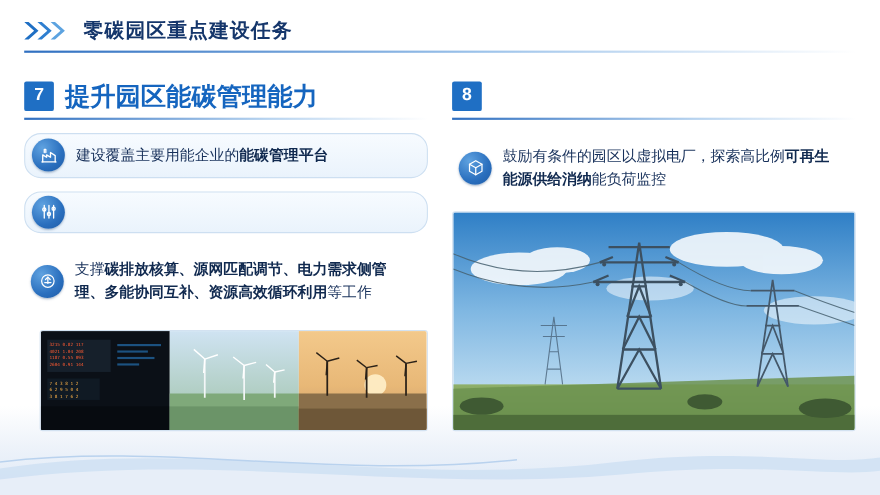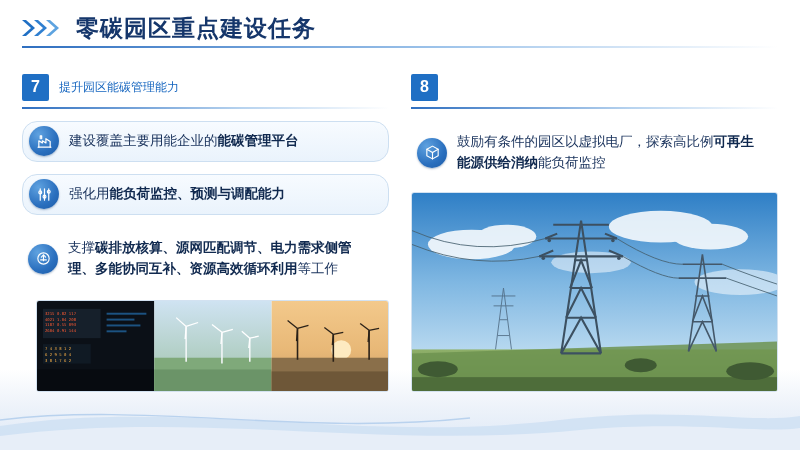--- a/index.html
+++ b/index.html
@@ -32,21 +32,21 @@
     align-items: center;
   }
   .chev {
     display: flex;
     align-items: center;
     margin-left: 22px;
     margin-right: 12px;
   }
   .chev svg { display: block; }
   .title-text {
-    font-size: 23px;
+    font-size: 18px;
     font-weight: bold;
     color: #15366b;
     letter-spacing: 1px;
     white-space: nowrap;
   }
   .title-rule {
     position: absolute;
     left: 22px; top: 46px;
     width: 756px; height: 2px;
     background: linear-gradient(90deg, #2f6fc0 0%, #9dc3ea 55%, rgba(157,195,234,0) 100%);
@@ -73,22 +73,22 @@
     background: #1f6fc4;
     color: #fff;
     font-size: 16px;
     font-weight: bold;
     display: flex;
     align-items: center;
     justify-content: center;
     border-radius: 2px;
   }
   .col-title {
-    font-size: 12px;
-    font-weight: normal;
+    font-size: 23px;
+    font-weight: bold;
     color: #1565bf;
     white-space: nowrap;
   }
   .head-rule {
     margin-top: 5px;
     height: 2px;
     background: linear-gradient(90deg, #2f6fc0 0%, #b7d3ef 60%, rgba(183,211,239,0) 100%);
   }
 
   
@@ -182,21 +182,20 @@
 
       <div class="card">
         <span class="badge">
           <svg width="17" height="17" viewBox="0 0 24 24" fill="none" stroke="#ffffff" stroke-width="1.7" stroke-linecap="round">
             <path d="M6 4v16M12 4v16M18 4v16"></path>
               <circle cx="6" cy="9" r="2"></circle>
               <circle cx="12" cy="15" r="2"></circle>
               <circle cx="18" cy="8" r="2"></circle>
           </svg>
         </span>
-        <span><span>强化用</span><b>能负荷监控、预测与调配能力</b></span>
       </div>
 
       <div class="card plain" style="margin-top:14px;">
         <span class="badge">
           <svg width="17" height="17" viewBox="0 0 24 24" fill="none" stroke="#ffffff" stroke-width="1.6" stroke-linecap="round" stroke-linejoin="round">
             <circle cx="12" cy="12" r="8"></circle>
               <path d="M9 10l3-3 3 3"></path>
               <path d="M12 7v8"></path>
               <path d="M8 14h8"></path>
           </svg>

